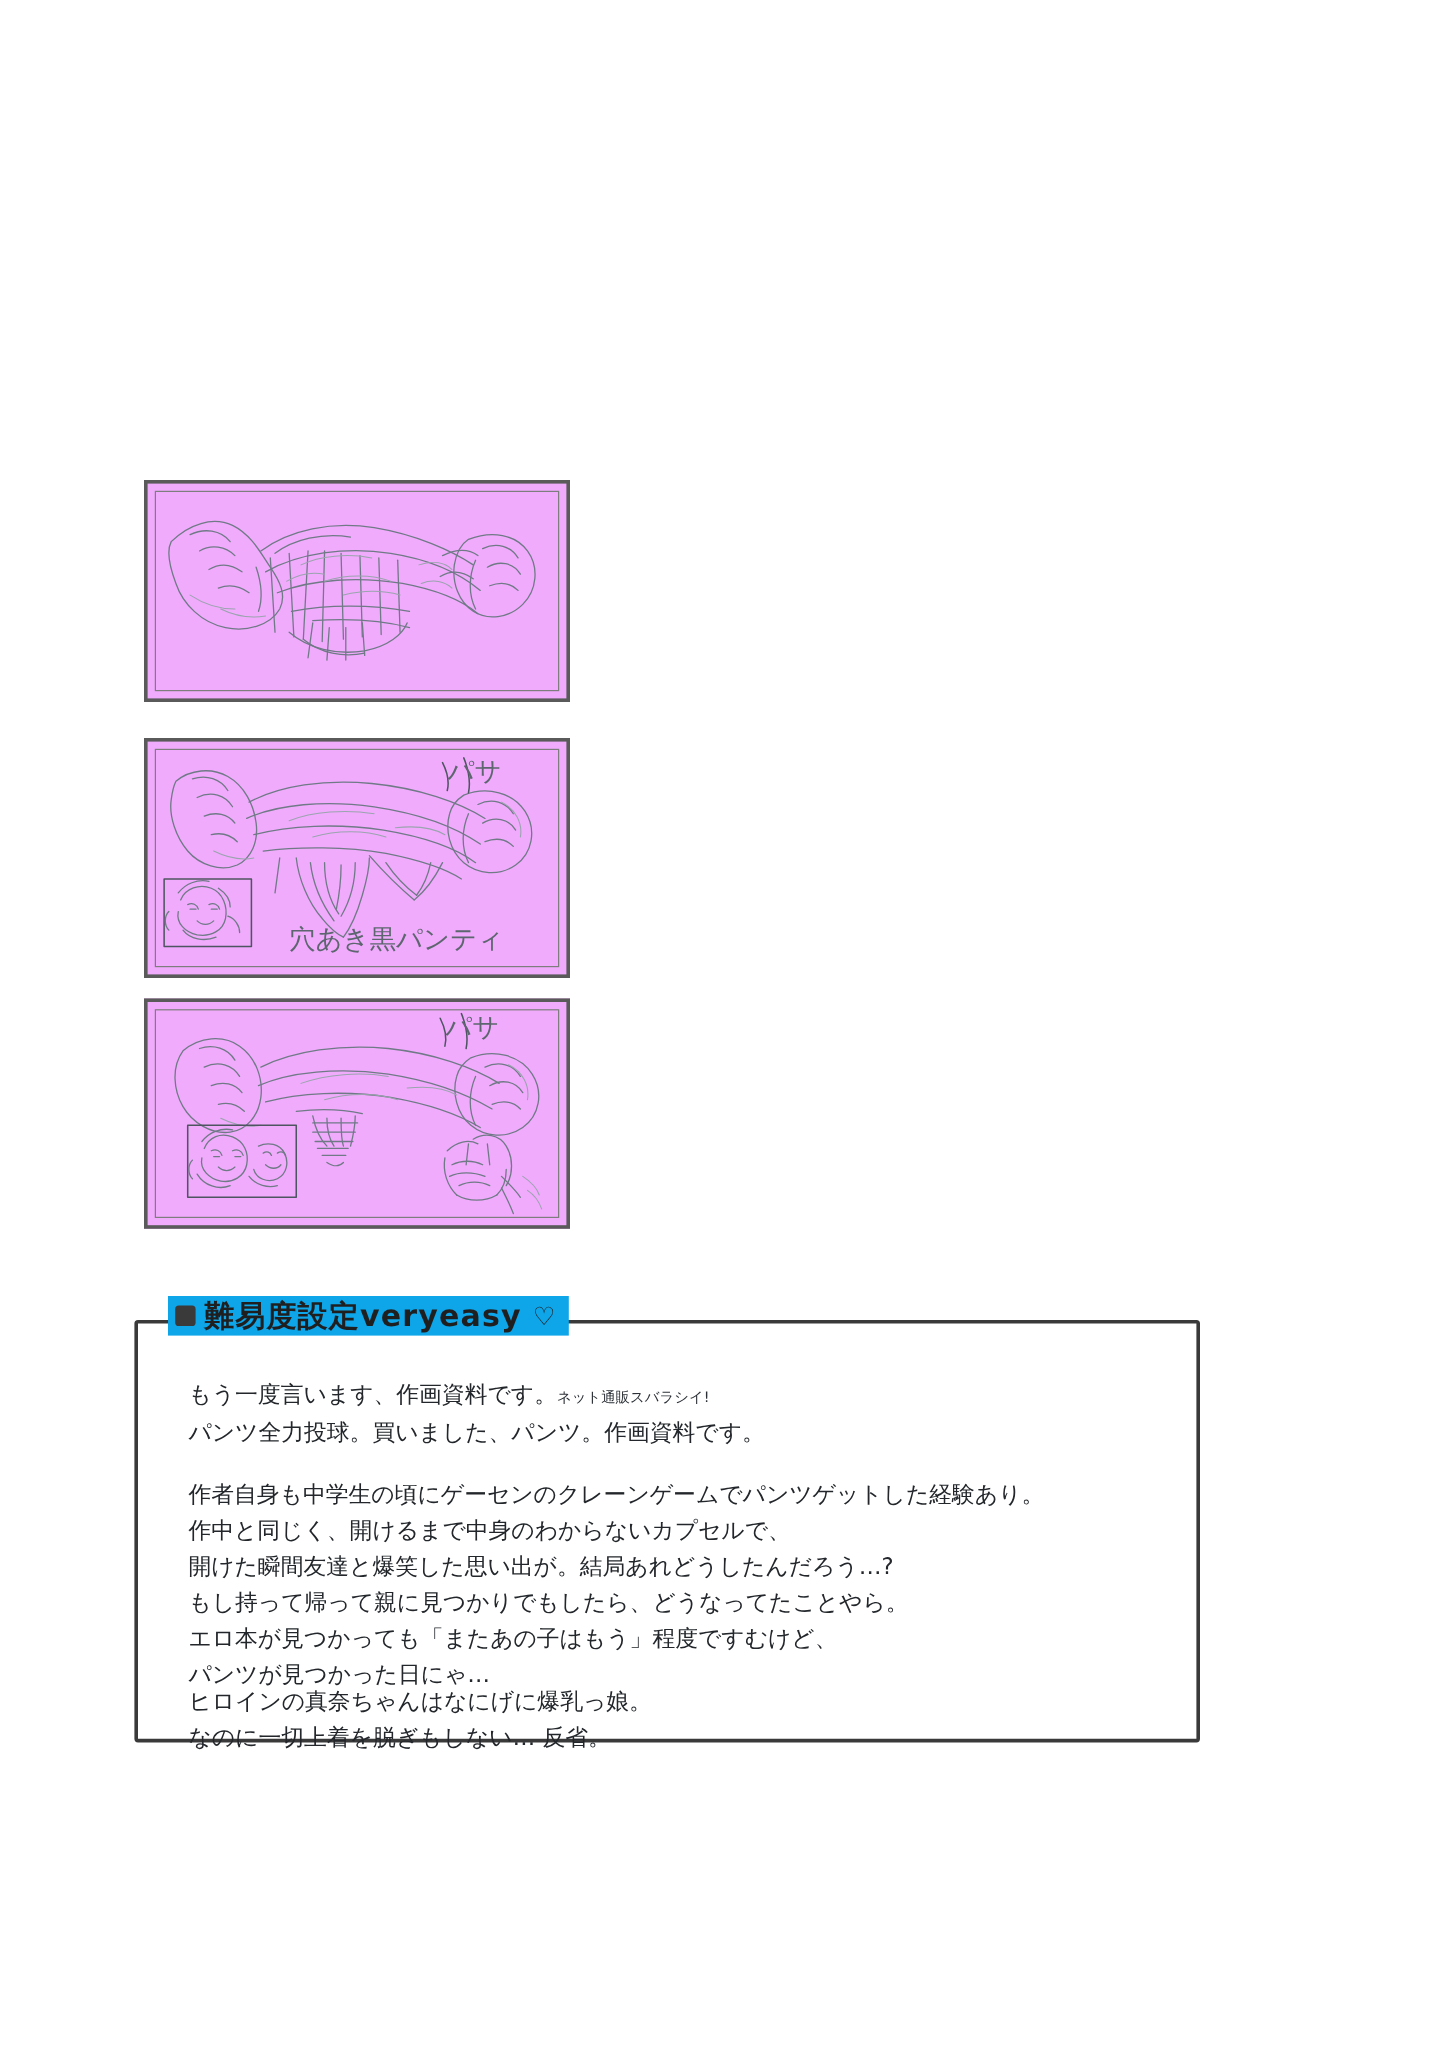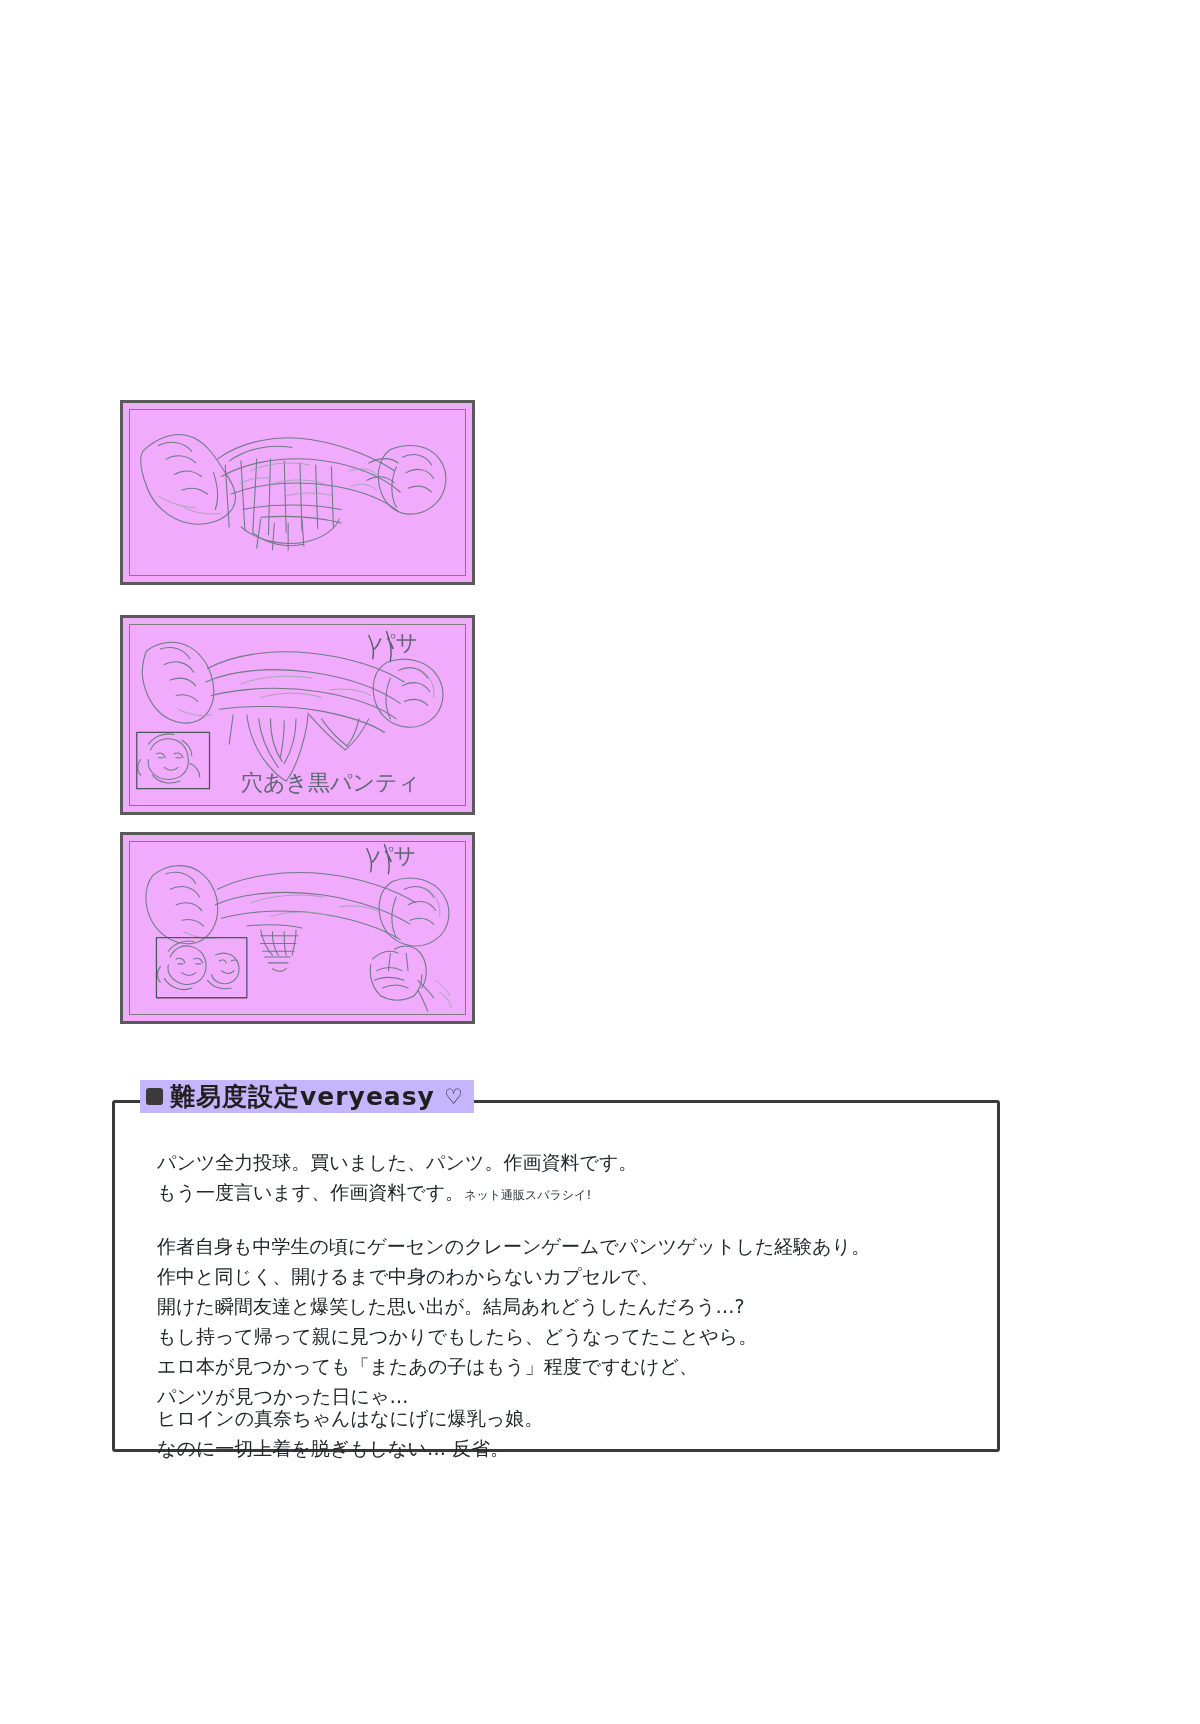--- a/index.html
+++ b/index.html
@@ -76,21 +76,21 @@
     height: 352px;
     border: 3px solid #3a3a3a;
     border-radius: 3px;
     box-sizing: border-box;
     background: #ffffff;
   }
   #afterword-title {
     position: absolute;
     left: 140px;
     top: 1080px;
-    background: #c4b5fd;
+    background: #0ea5e9;
     padding: 0 10px 0 6px;
     font-family: "DejaVu Sans", sans-serif;
     font-size: 25px;
     font-weight: bold;
     letter-spacing: 1px;
     color: #1f1f1f;
     display: flex;
     align-items: center;
     gap: 7px;
   }
@@ -319,24 +319,24 @@
       <path d="M248,14 C252,22 254,30 252,38"></path>
       <path d="M266,10 C270,20 272,30 270,40"></path>
     </g>
   </svg>
   <div class="handwrite" style="left:248px; top:6px; font-size:22px;">パサ</div>
 </div>
 
 <div id="afterword">
 
   <div class="body-text" id="para-1">
-    <p>パンツ全力投球。買いました、パンツ。作画資料です。</p>
     <p>
       <span>もう一度言います、作画資料です。</span><span class="body-small">ネット通販スバラシイ!</span>
     </p>
+    <p>パンツ全力投球。買いました、パンツ。作画資料です。</p>
   </div>
 
   <div class="body-text" id="para-2">
     <p>作者自身も中学生の頃にゲーセンのクレーンゲームでパンツゲットした経験あり。</p>
     <p>作中と同じく、開けるまで中身のわからないカプセルで、</p>
     <p>開けた瞬間友達と爆笑した思い出が。結局あれどうしたんだろう…?</p>
     <p>もし持って帰って親に見つかりでもしたら、どうなってたことやら。</p>
     <p>エロ本が見つかっても「またあの子はもう」程度ですむけど、</p>
     <p>パンツが見つかった日にゃ…</p>
   </div>

